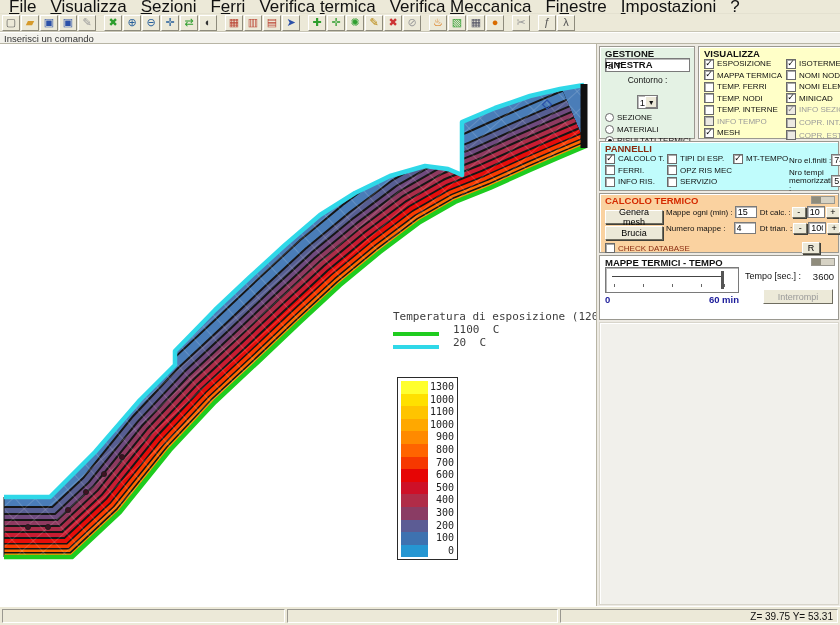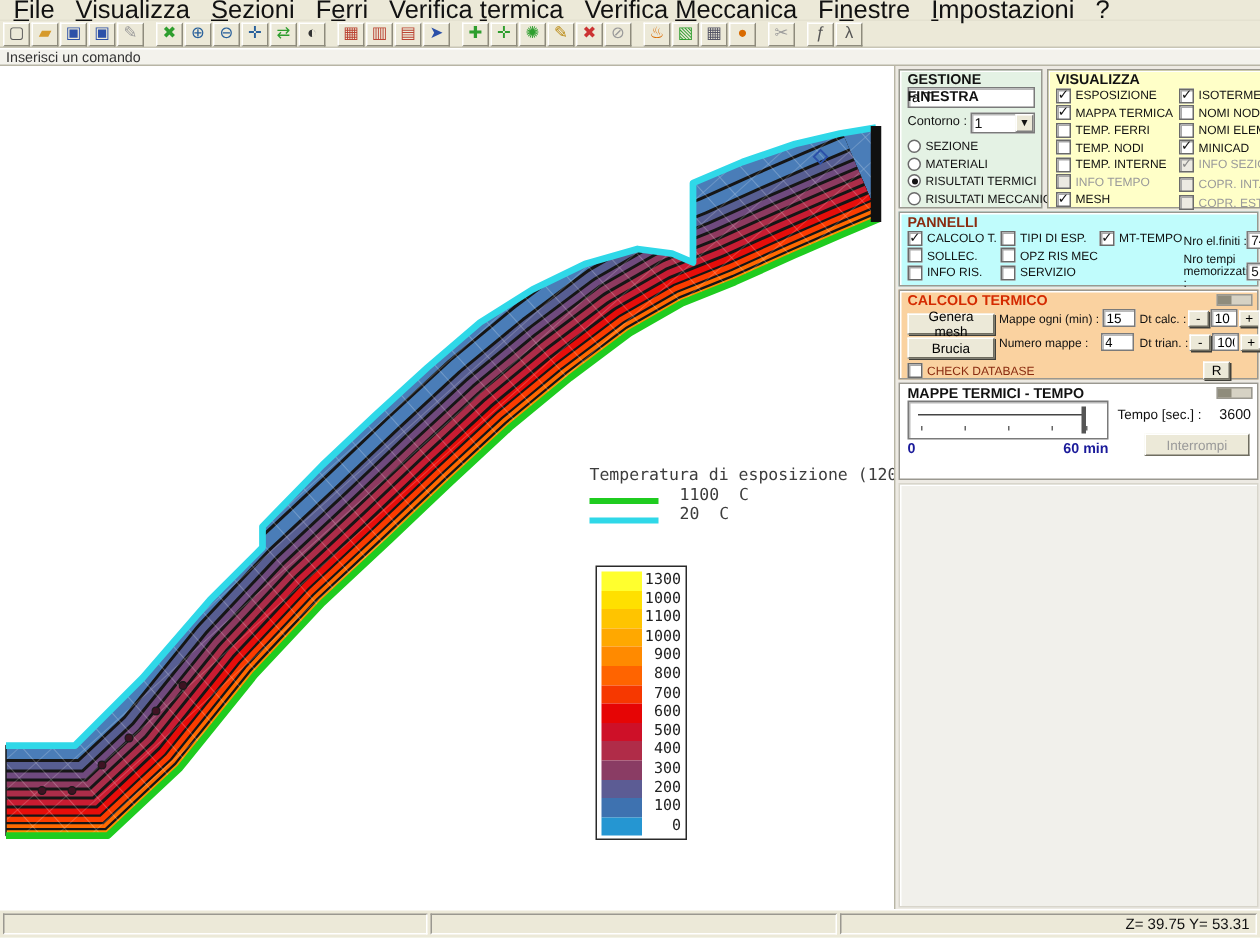--- a/index.html
+++ b/index.html
@@ -270,21 +270,21 @@
     </div>
   </div>
 
   <div class="rightcol">
 
     <div class="row1">
 
       <div class="grp g-gestione">
         <div class="grp-title">GESTIONE FINESTRA</div>
         <input class="field" value="a T" style="">
-        <div style="display:flex;margin:3px 0 3px 0;gap:2px;">
+        <div style="display:flex;align-items:center;margin:3px 0 3px 0;gap:10px;flex-direction:column;">
           <span class="lbl" style="font-size:8.5px;">Contorno :</span>
           <span class="combo">
             <span class="combo-val">1</span>
             <span class="combo-btn">▼</span>
           </span>
         </div>
         <div class="chk-row">
             <span class="rb"></span>
             <span class="lbl">SEZIONE</span>
           </div>
@@ -372,21 +372,21 @@
     <div class="grp g-pannelli">
       <div class="grp-title" style="color:#8a2b10;">PANNELLI</div>
       <div style="display:flex;gap:4px;">
         <div style="width:58px;">
           <div class="chk-row">
               <span class="cb checked"></span>
               <span class="lbl">CALCOLO T.</span>
             </div>
           <div class="chk-row">
               <span class="cb"></span>
-              <span class="lbl">SOLLEC.</span>
+              <span class="lbl">FERRI.</span>
             </div>
           <div class="chk-row">
               <span class="cb"></span>
               <span class="lbl">INFO RIS.</span>
             </div>
         </div>
         <div style="width:62px;">
           <div class="chk-row">
               <span class="cb"></span>
               <span class="lbl">TIPI DI ESP.</span>

